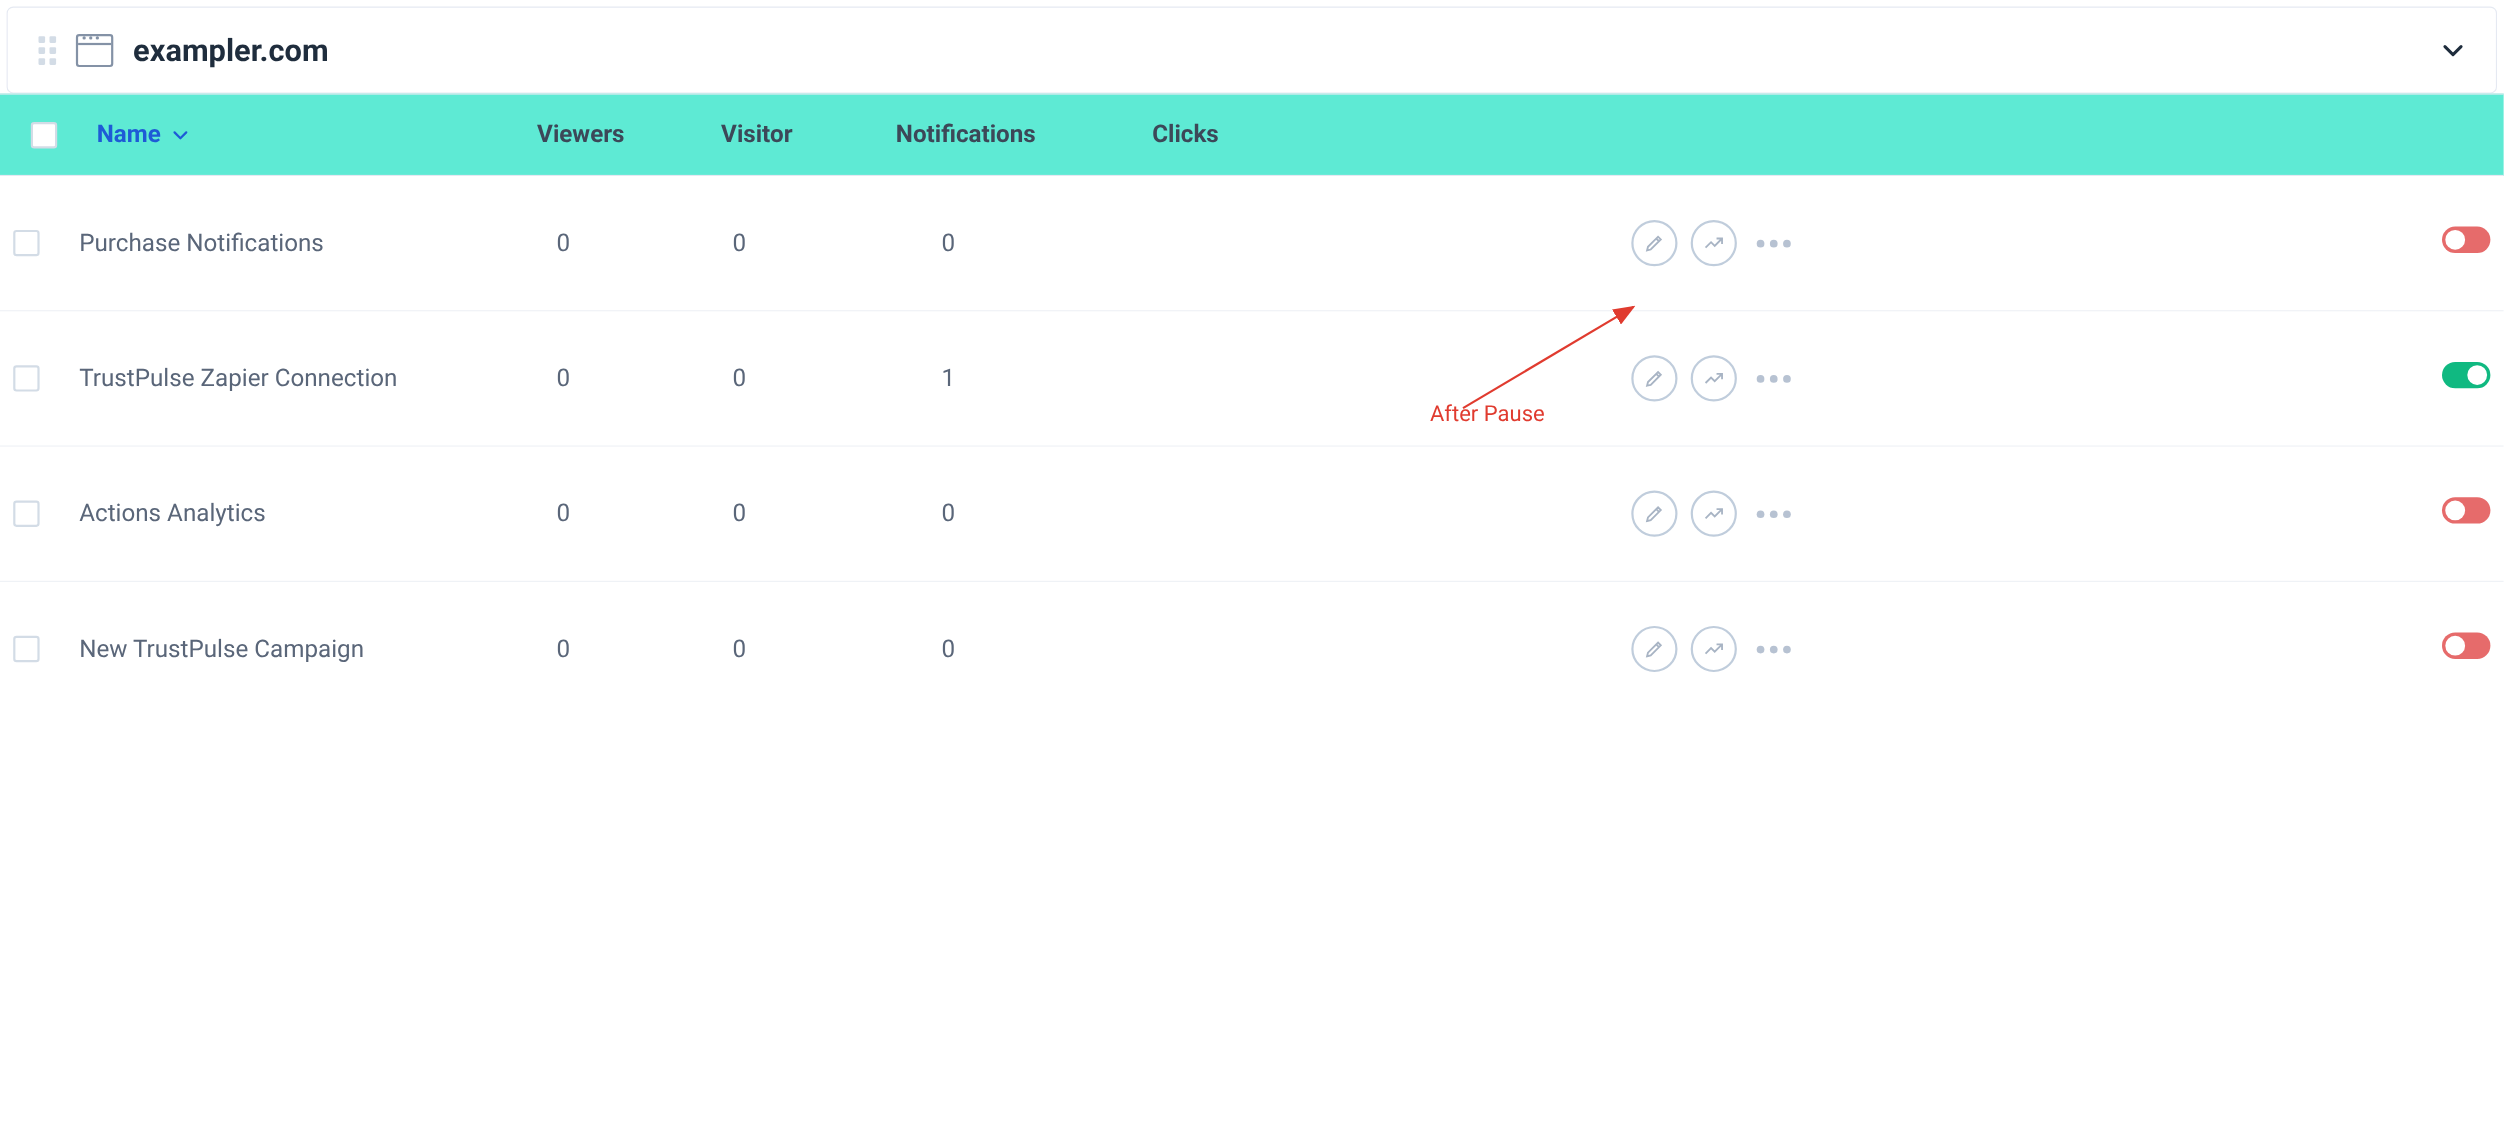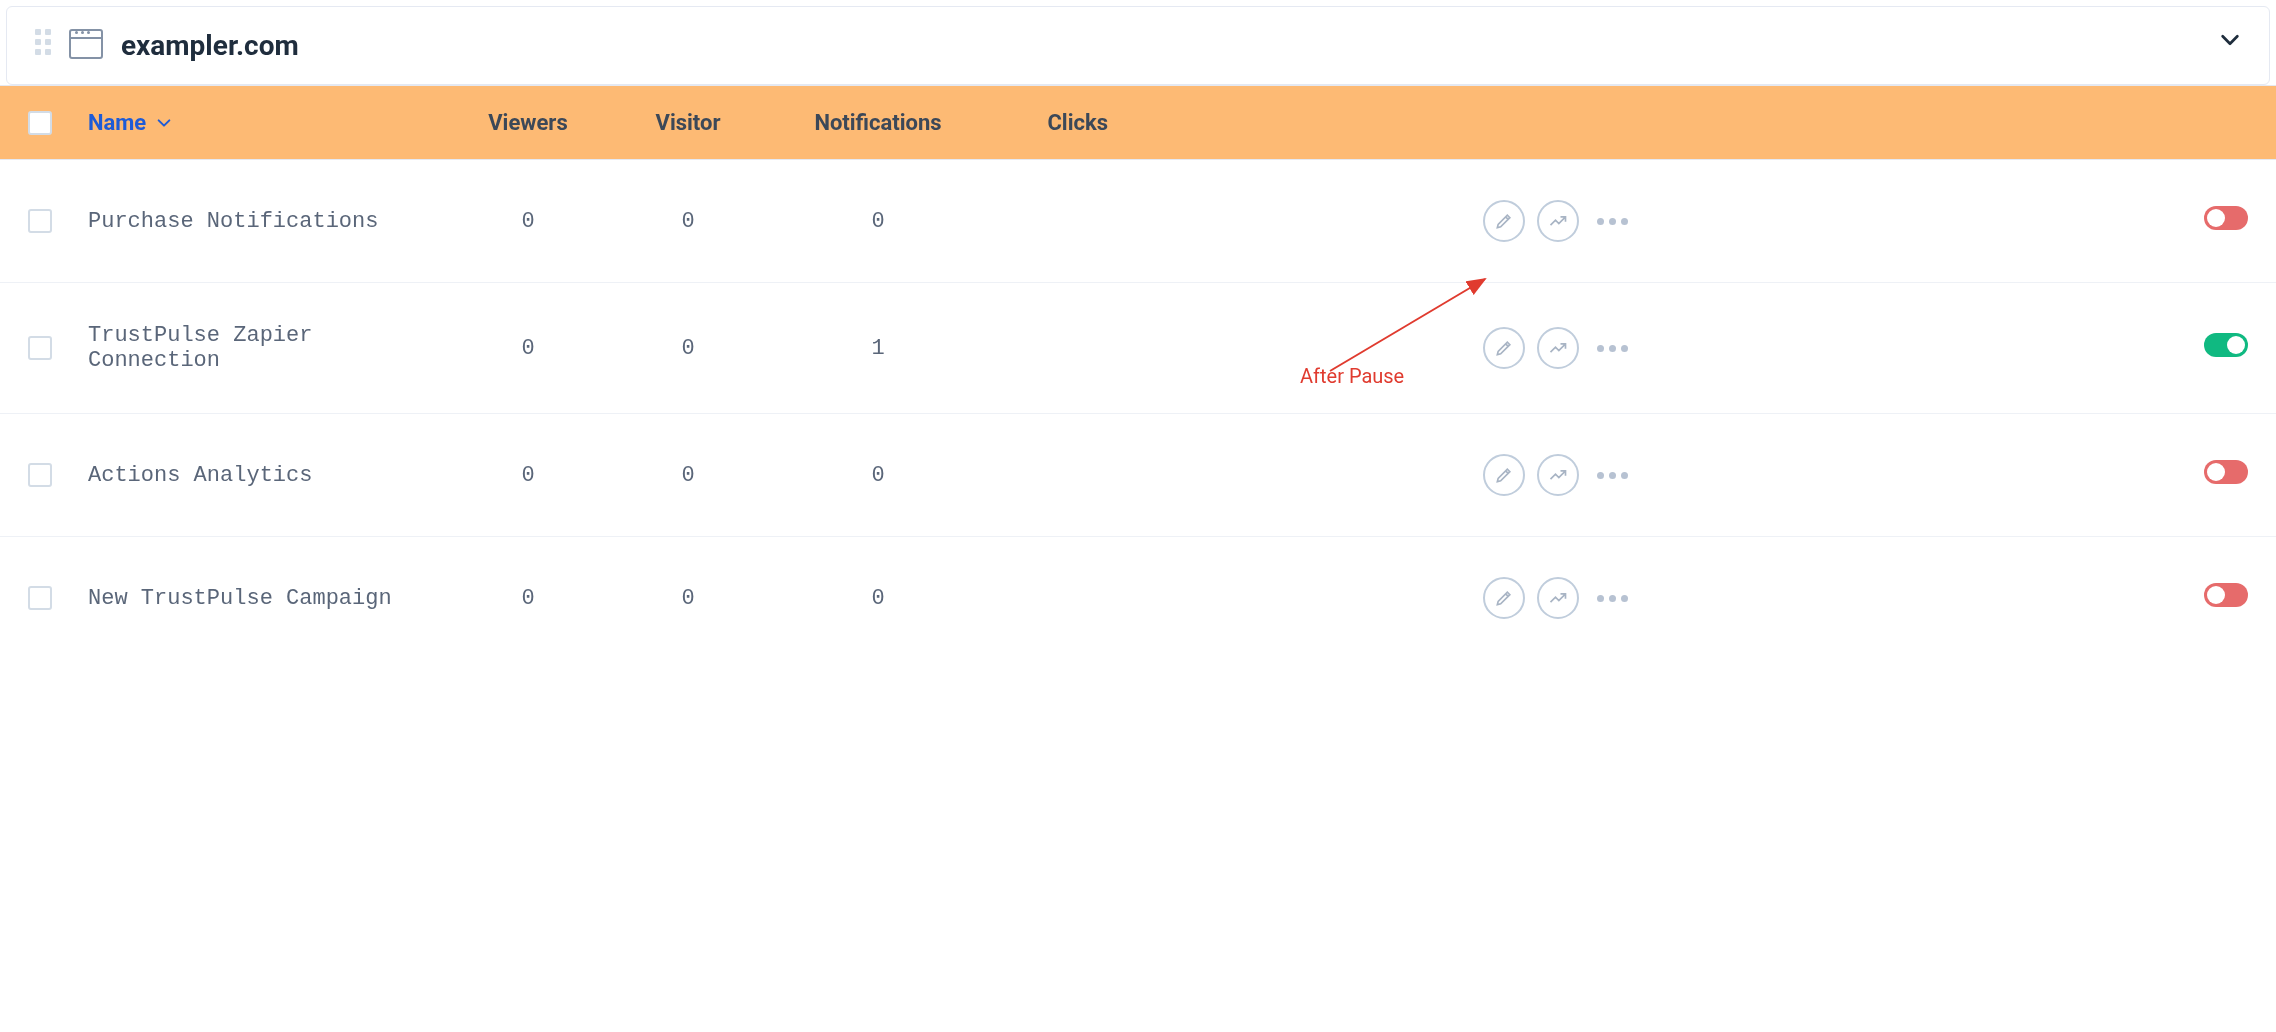--- a/index.html
+++ b/index.html
@@ -9,21 +9,21 @@
     color: #3c4858;
     font-size: 20px;
   }
   .panel {
     border: 1px solid #e5e9f2;
     border-radius: 6px;
     margin: 6px 6px 0 6px;
   }
   .panel-header {
     display: flex;
-    align-items: flex-start;
+    align-items: center;
     padding: 22px 28px;
     gap: 18px;
   }
   .drag-handle {
     display: grid;
     grid-template-columns: repeat(2, 6px);
     grid-template-rows: repeat(3, 6px);
     gap: 4px;
   }
   .drag-handle span {
@@ -56,21 +56,21 @@
     flex: 1;
   }
   .chevron {
     width: 22px; height: 22px;
   }
   .chevron svg { width: 100%; height: 100%; }
 
   .table-header {
     display: flex;
     align-items: center;
-    background: #fdba74;
+    background: #5eead4;
     border-top: 1px solid #e5e9f2;
     border-bottom: 1px solid #e5e9f2;
     padding: 24px 28px;
     font-weight: 700;
     font-size: 22px;
     color: #3c4858;
   }
   .col-check { width: 60px; display: flex; align-items: center; }
   .col-name { flex: 0 0 360px; display: flex; align-items: center; gap: 8px; }
   .col-viewers { flex: 0 0 160px; text-align: center; }
@@ -86,25 +86,24 @@
     width: 24px; height: 24px;
     border: 2px solid #d3dce6;
     border-radius: 3px;
     background: #fff;
     cursor: pointer;
   }
 
   .row {
     display: flex;
     align-items: center;
-    padding: 40px 28px;
+    padding: 40px 12px;
     border-bottom: 1px solid #eef1f6;
     font-size: 22px;
     color: #5a6679;
-    font-family: Liberation Mono, monospace;
   }
   .row:last-child { border-bottom: none; }
   .row .col-name { color: #5a6679; font-weight: 400; }
 
   .actions-wrap {
     display: inline-flex;
     align-items: center;
     gap: 12px;
     justify-content: center;
   }

